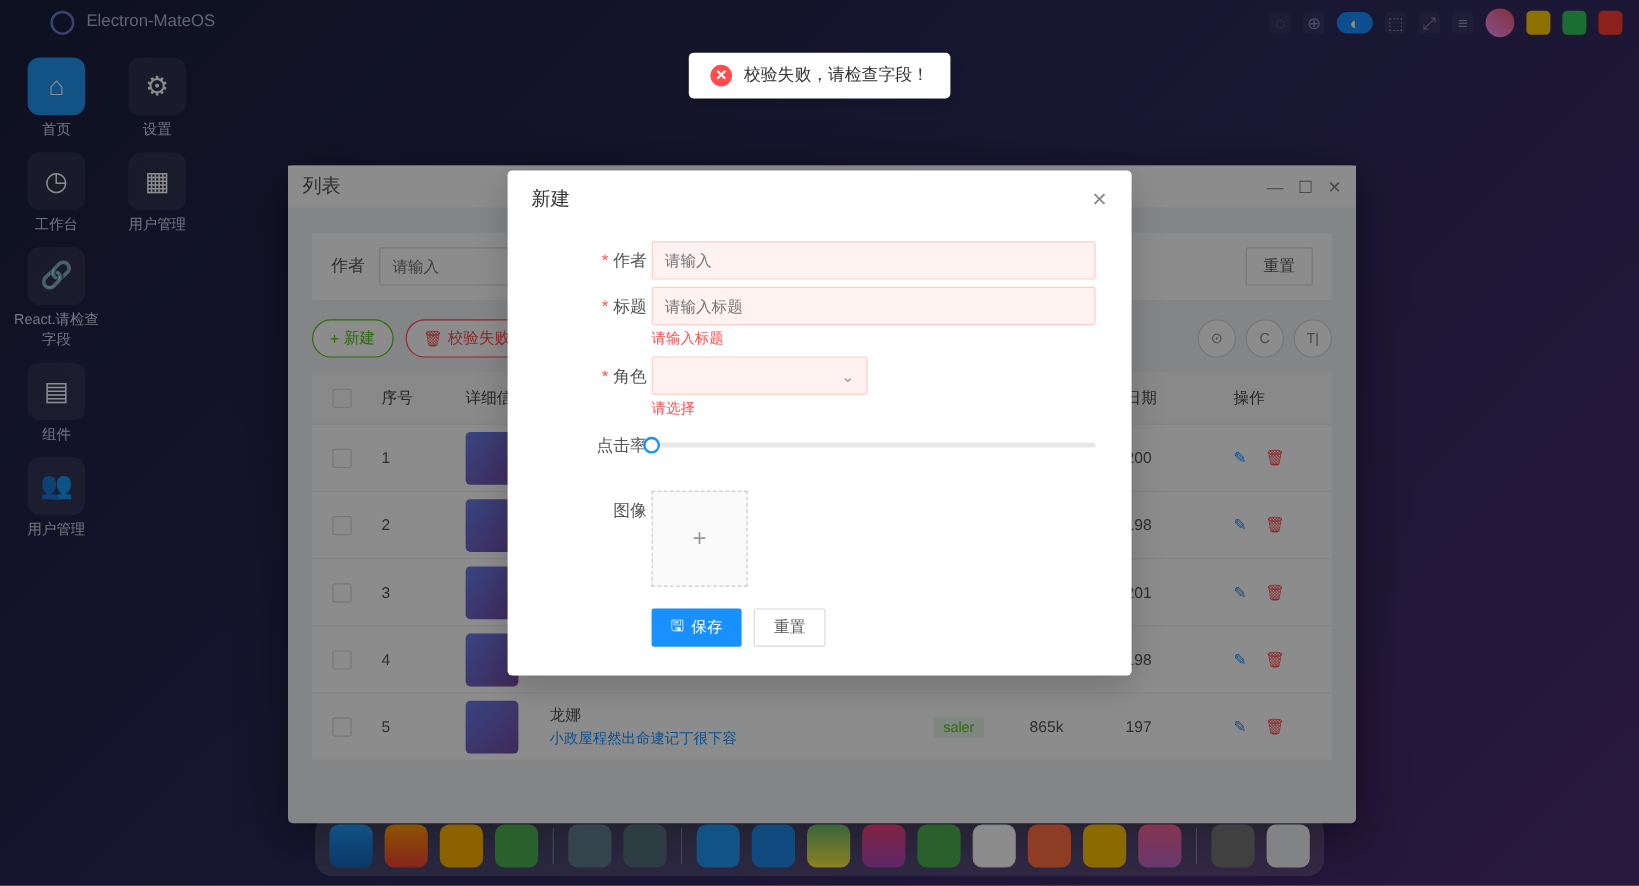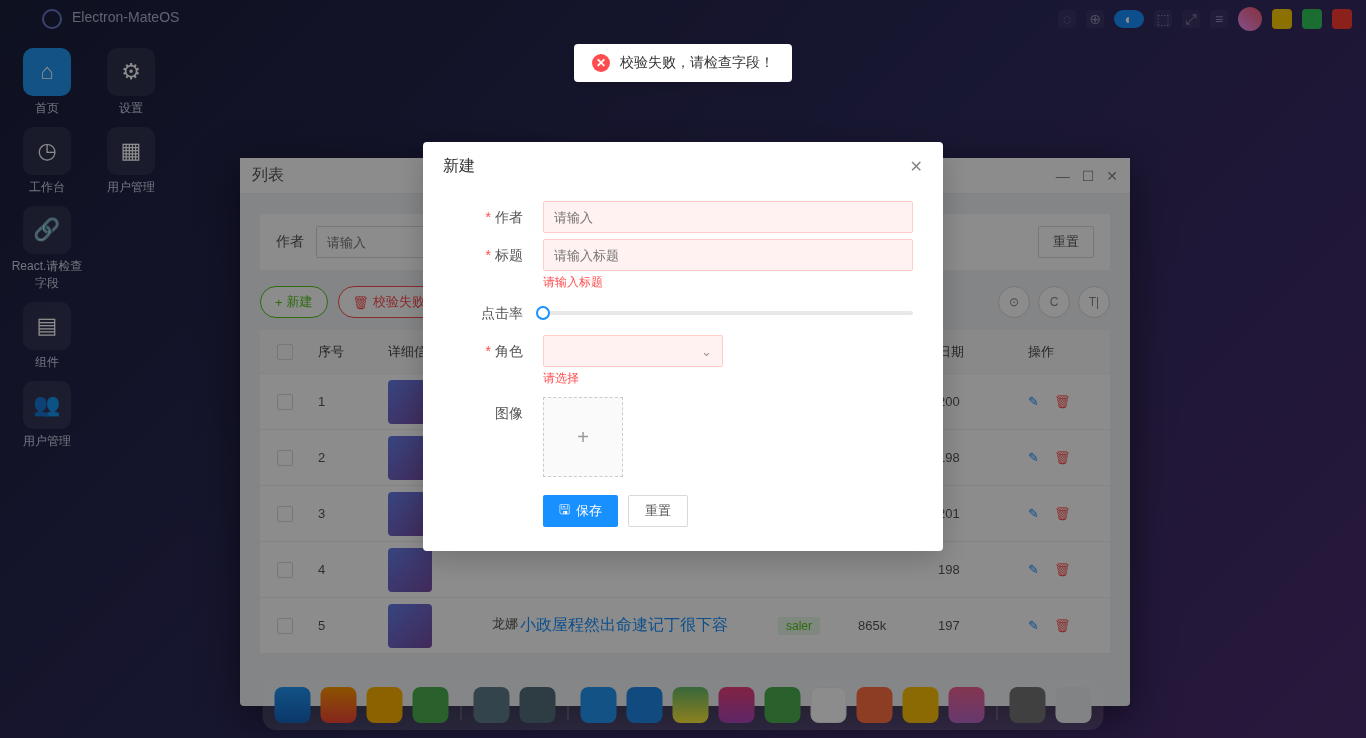--- a/index.html
+++ b/index.html
@@ -18,21 +18,21 @@
 .desktop { position: absolute; top: 38px; left: 0; right: 0; bottom: 0; }
 .desktop-icons { position: absolute; top: 10px; left: 10px; display: flex; flex-direction: column; gap: 10px; }
 .dicon-row { display: flex; gap: 10px; }
 .dicon { width: 74px; display: flex; flex-direction: column; align-items: center; gap: 4px; color: #d0d4e8; font-size: 12px; text-align:center; }
 .dicon .box { width: 48px; height: 48px; border-radius: 10px; background: rgba(255,255,255,0.08); display:flex; align-items:center;justify-content:center; color:#fff; font-size:22px; }
 
 .dock { position: absolute; bottom: 8px; left: 50%; transform: translateX(-50%); height: 50px; background: rgba(255,255,255,0.15); border-radius: 14px; display: flex; align-items: center; padding: 0 12px; gap: 10px; }
 .dock .dock-icon { width: 36px; height: 36px; border-radius: 8px; background: #4a90e2; }
 .dock-sep { width: 1px; height: 30px; background: rgba(255,255,255,0.3); margin: 0 2px; }
 
-.window { position: absolute; top: 100px; left: 240px; width: 890px; height: 548px; background: #f0f2f5; border-radius: 4px; box-shadow: 0 10px 40px rgba(0,0,0,0.5); display:flex; flex-direction:column;margin-top:20px; }
+.window { position: absolute; top: 100px; left: 240px; width: 890px; height: 548px; background: #f0f2f5; border-radius: 4px; box-shadow: 0 10px 40px rgba(0,0,0,0.5); display:flex; flex-direction:column; }
 .window-titlebar { height: 36px; background:#fff; border-bottom:1px solid #eee; display:flex; align-items:center; padding: 0 12px; justify-content:space-between; color:#555; }
 .window-controls { display:flex; gap: 12px; color:#888; font-size:14px; }
 .window-body { flex:1; padding: 20px; overflow:hidden; }
 
 .filter-bar { background:#fff; border-radius:2px; padding: 12px 16px; display:flex; align-items:center; gap: 12px; margin-bottom: 16px; }
 .filter-bar label { color:#555; font-size:14px; }
 .filter-bar input { height: 32px; border:1px solid #d9d9d9; border-radius:2px; padding: 0 10px; font-size:13px; color:#555; width:140px; }
 .filter-bar .btn { height:32px; padding:0 14px; border:1px solid #d9d9d9; background:#fff; border-radius:2px; font-size:13px; color:#555; }
 
 .toolbar { display:flex; align-items:center; justify-content:space-between; margin-bottom:12px; }
@@ -51,21 +51,21 @@
 .op-edit { color:#1890ff; }
 .op-del { color:#ff4d4f; }
 
 .overlay { position: fixed; inset:0; background: rgba(0,0,0,0.45); }
 
 .modal { position: fixed; top: 142px; left: 50%; transform: translateX(-50%); width: 520px; background:#fff; border-radius:4px; box-shadow: 0 8px 30px rgba(0,0,0,0.2); }
 .modal-header { display:flex; justify-content:space-between; align-items:center; padding: 14px 20px; font-size:16px; color:#333; }
 .modal-close { color:#888; cursor:pointer; font-size:16px; }
 .modal-body { padding: 10px 30px 24px; }
 .form-row { display:flex; align-items:flex-start; margin-bottom: 6px; }
-.form-label { width: 90px; text-align:right; padding-right: 20px; color:#555; font-size:14px; line-height:32px; }
+.form-label { width: 90px; text-align:right; padding-right: 4px; color:#555; font-size:14px; line-height:32px; }
 .form-label .req { color:#ff4d4f; margin-right:4px; }
 .form-control { flex:1; }
 .form-control input, .form-control .select { width: 100%; height:32px; border:1px solid #ffccc7; background:#fff2f0; border-radius:2px; padding:0 10px; font-size:13px; color:#999; }
 .form-control .select { display:flex; align-items:center; justify-content:space-between; width: 180px; }
 .form-error { color:#ff4d4f; font-size:12px; margin-top:2px; line-height:18px; }
 .slider { position:relative; height: 32px; display:flex; align-items:center;}
 .slider-track { flex:1; height:4px; background:#e8e8e8; border-radius:2px; }
 .slider-handle { width:14px; height:14px; border:2px solid #1890ff; background:#fff; border-radius:50%; position:absolute; left:0; top:50%; transform:translate(-50%,-50%); }
 .upload-box { width:80px; height:80px; border:1px dashed #ccc; background:#fafafa; display:flex;align-items:center;justify-content:center; color:#999; font-size:20px;}
 .modal-footer { display:flex; gap:10px; margin-top:18px; margin-left:90px;}
@@ -238,23 +238,23 @@
           <div class="cell"><span class="op-edit">✎</span>&nbsp;&nbsp;<span class="op-del">🗑</span></div>
         </div>
         <div class="table-row">
           <div class="cell">
               <span class="checkbox"></span>
             </div>
           <div class="cell">5</div>
           <div class="cell">
               <div class="thumb"></div>
             </div>
-          <div class="cell" style="align-items:flex-start;gap:2px;justify-content:center;">
+          <div class="cell" style="flex-direction:column;align-items:flex-start;gap:2px;">
             <span>龙娜</span>
-            <span style="color:#1890ff;font-size:16px;">小政屋程然出命逮记丁很下容</span>
+            <span style="color:#1890ff;font-size:12px;">小政屋程然出命逮记丁很下容</span>
           </div>
           <div class="cell">
               <span style="background:#e6f7e6;color:#52c41a;padding:2px 8px;border-radius:2px;font-size:12px;">saler</span>
             </div>
           <div class="cell">865k</div>
           <div class="cell">197</div>
           <div class="cell"><span class="op-edit">✎</span>&nbsp;&nbsp;<span class="op-del">🗑</span></div>
         </div>
       </div>
     </div>
@@ -304,39 +304,39 @@
       </div>
     </div>
     <div class="form-row">
       <div class="form-label"><span class="req">*</span><span>标题</span></div>
       <div class="form-control">
         <input placeholder="请输入标题" style="">
         <div class="form-error">请输入标题</div>
       </div>
     </div>
     <div class="form-row">
-      <div class="form-label"><span>点击率</span></div>
-      <div class="form-control">
-        <div class="slider">
-          <div class="slider-track"></div>
-          <div class="slider-handle"></div>
-        </div>
-      </div>
-    </div>
-    <div class="form-row">
       <div class="form-label"><span class="req">*</span><span>角色</span></div>
       <div class="form-control">
         <div class="select">
             <span></span>
             <span>⌄</span>
           </div>
         <div class="form-error">请选择</div>
       </div>
     </div>
-    <div class="form-row" style="margin-top:10px;">
+    <div class="form-row">
+      <div class="form-label"><span>点击率</span></div>
+      <div class="form-control">
+        <div class="slider">
+          <div class="slider-track"></div>
+          <div class="slider-handle"></div>
+        </div>
+      </div>
+    </div>
+    <div class="form-row" style="margin-top:22px;">
       <div class="form-label"><span>图像</span></div>
       <div class="form-control">
         <div class="upload-box">+</div>
       </div>
     </div>
     <div class="modal-footer">
       <button class="btn-primary">
         <span>🖫</span>
         <span>保存</span>
       </button>

